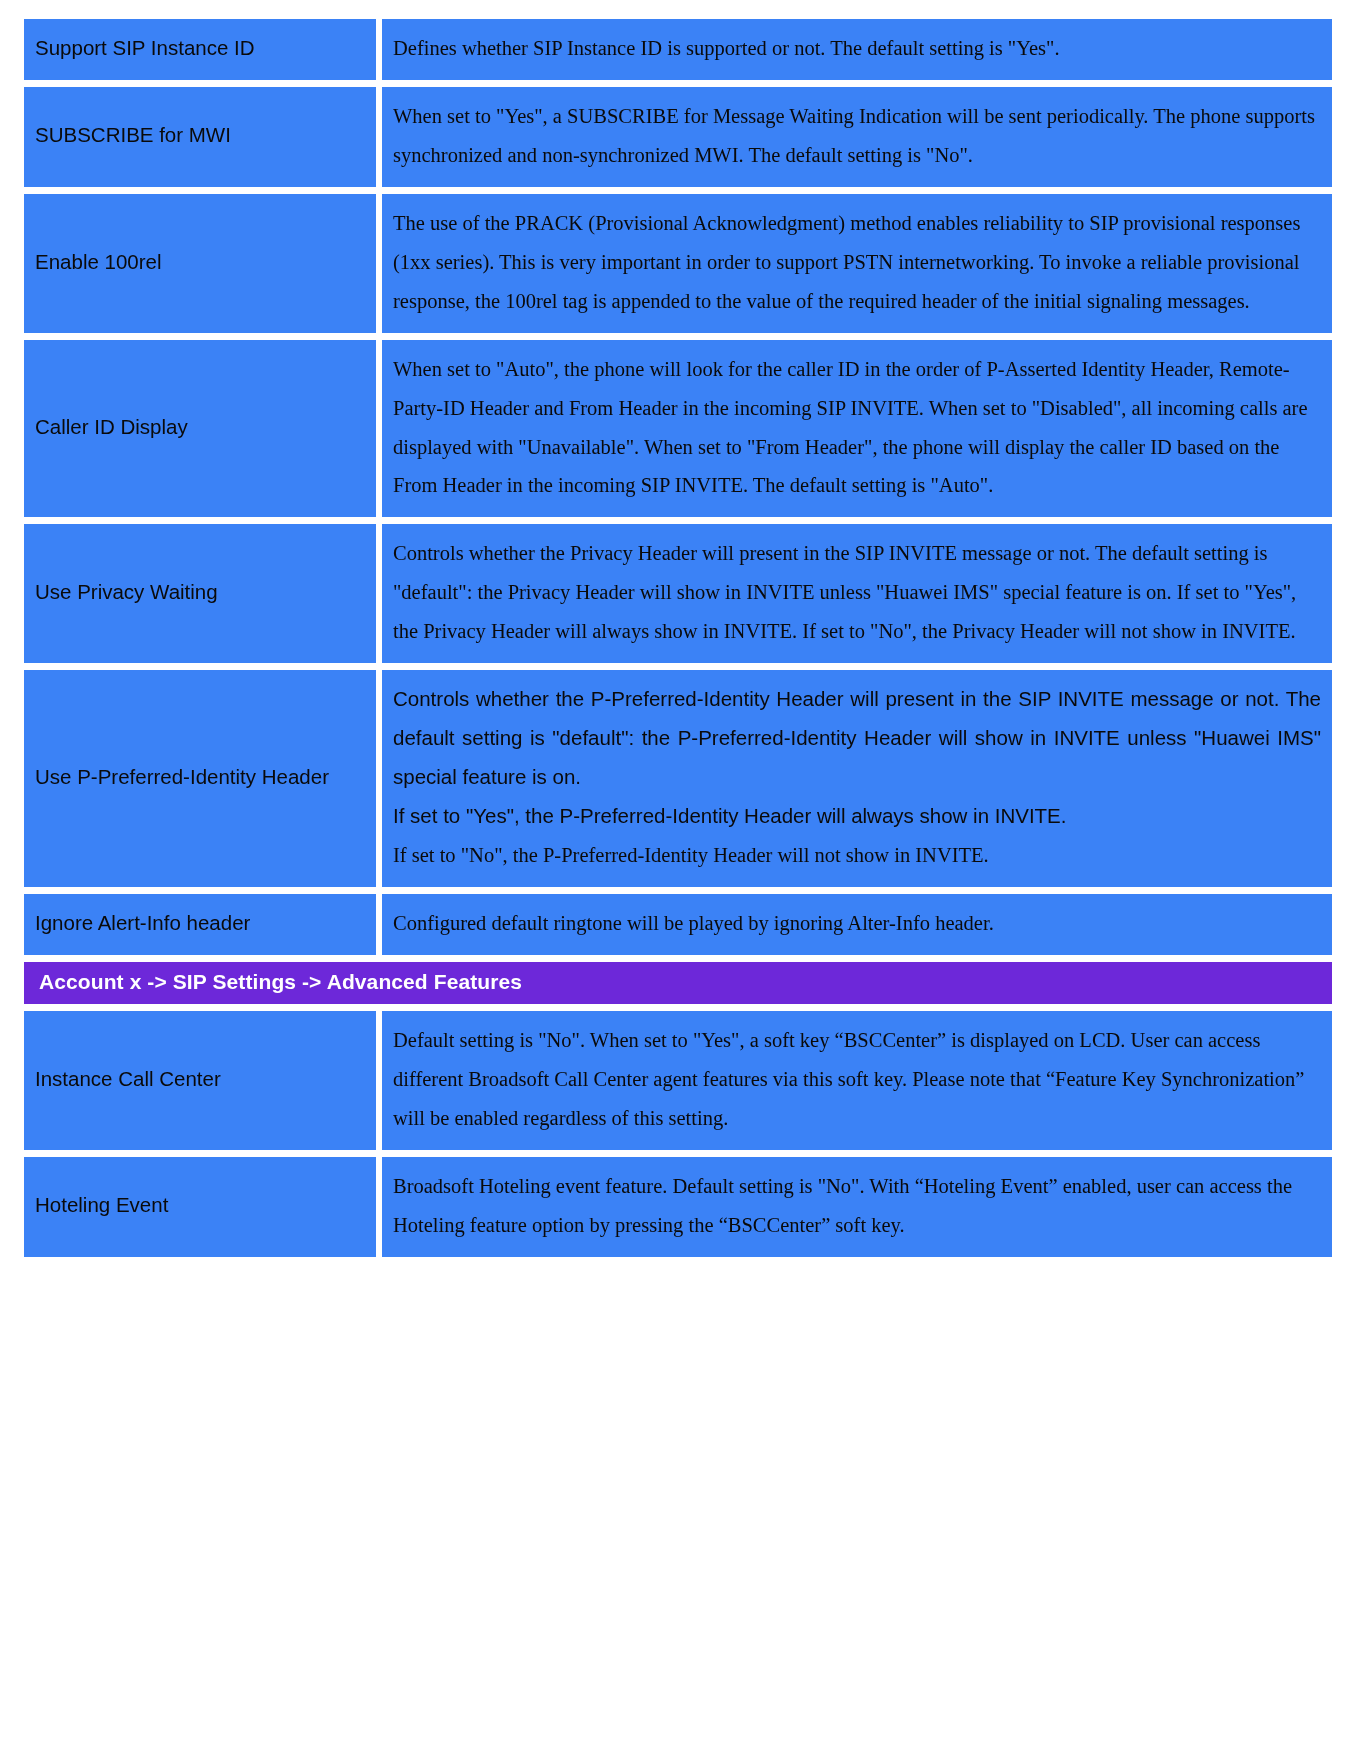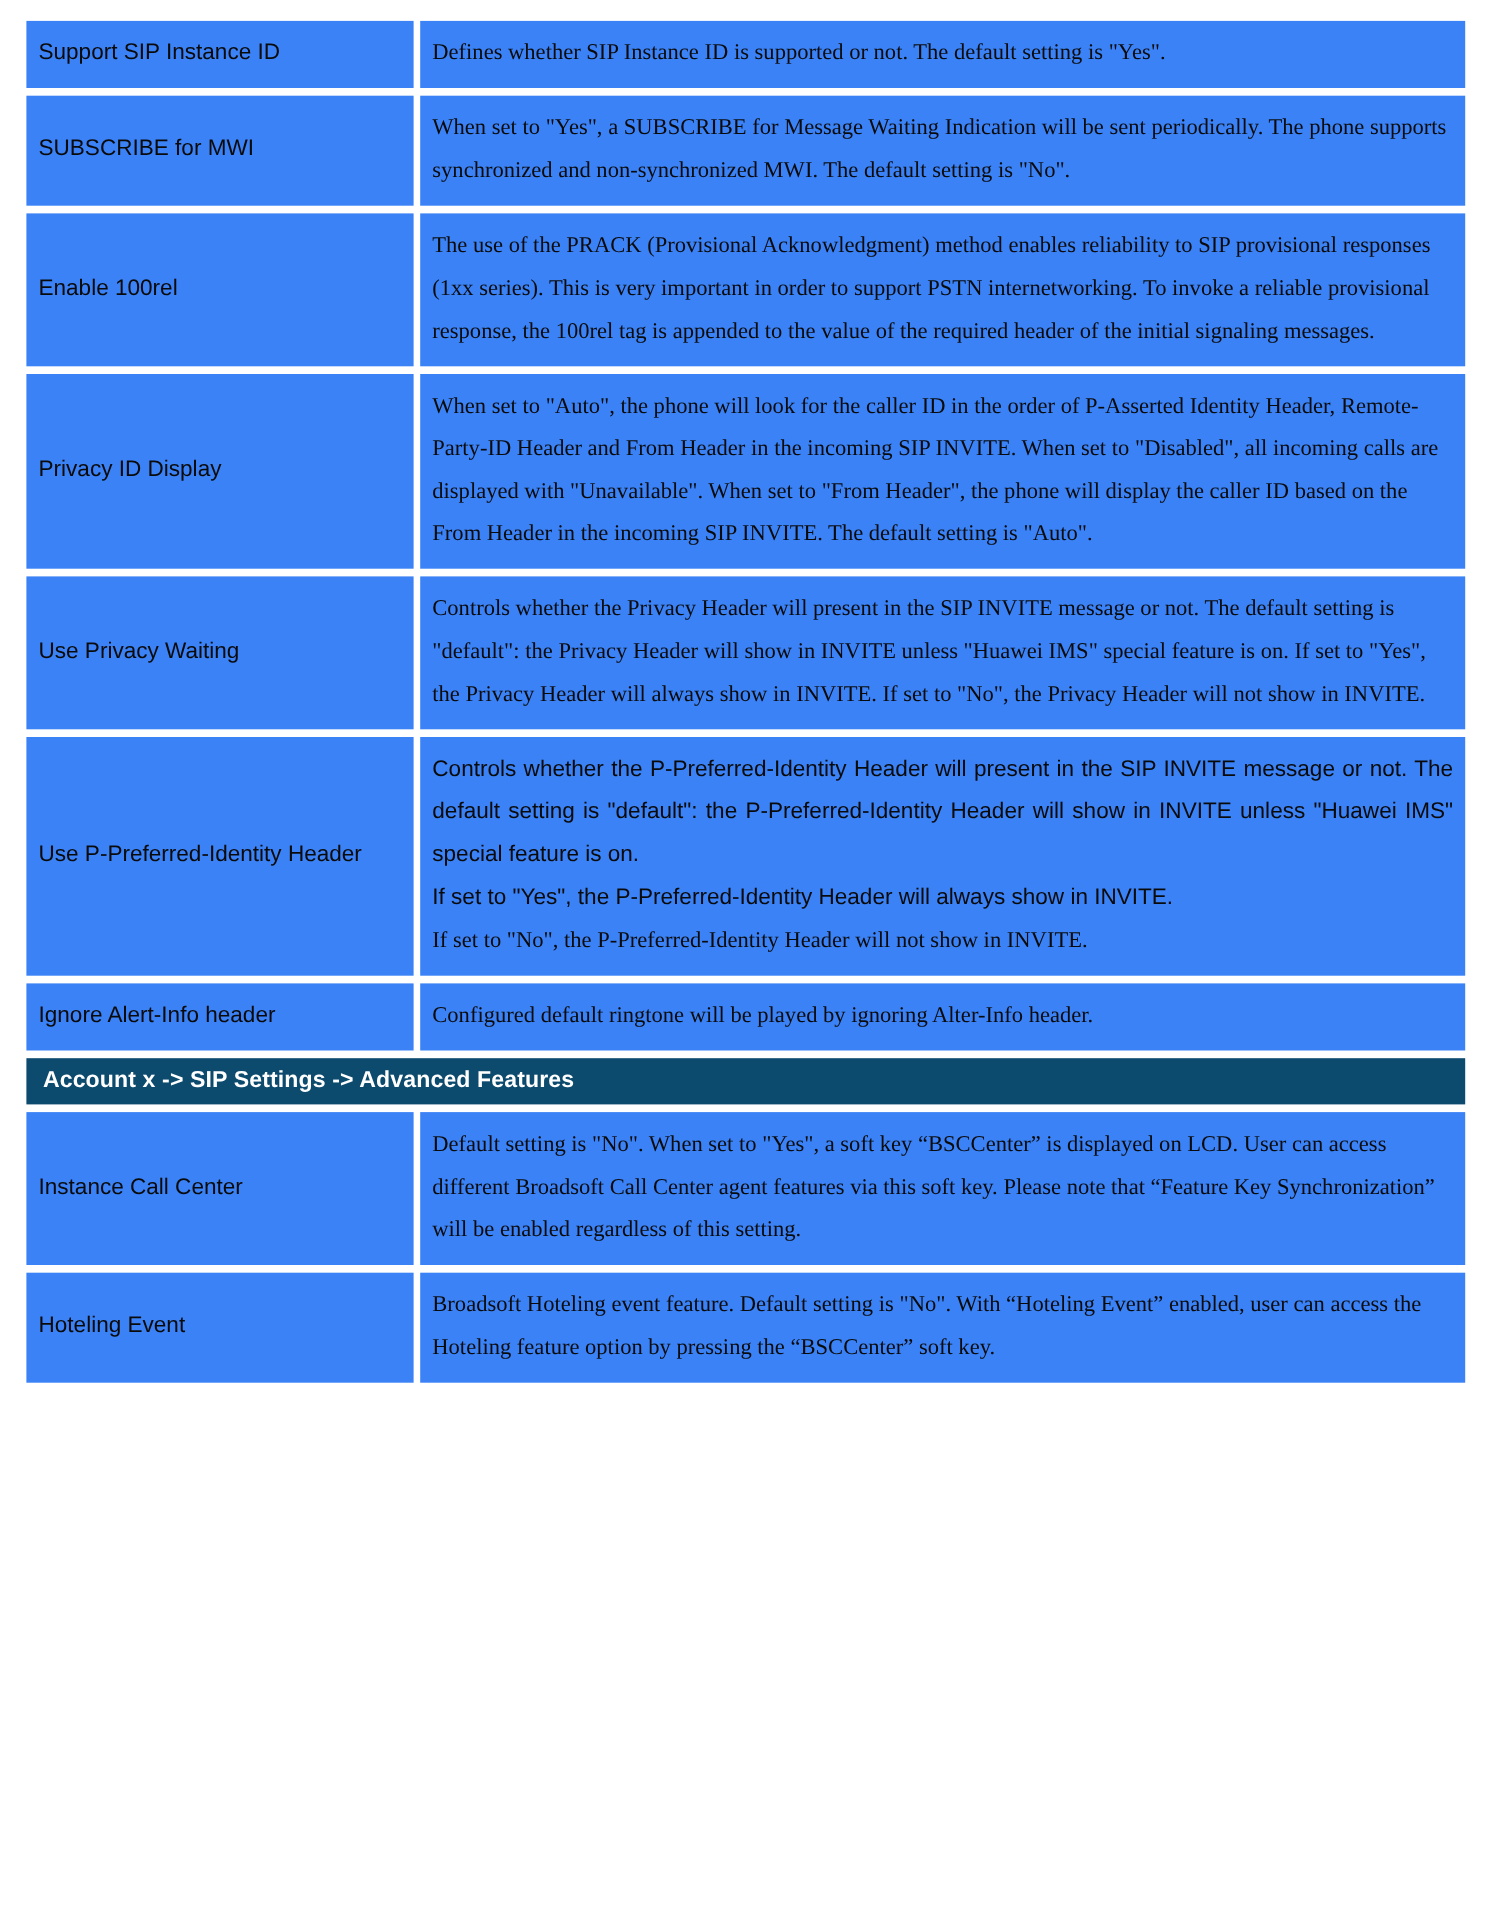--- a/index.html
+++ b/index.html
@@ -64,21 +64,21 @@
   }
   
   tr.single-line td.param-desc {
     vertical-align: middle;
   }
   tr.single-line td.param-desc p {
     text-align: left;
   }
   
   tr.section-row td {
-    background: #0c4a6e;
+    background: #6d28d9;
     color: #ffffff;
     font-weight: bold;
     font-size: 21px;
     letter-spacing: 0.1px;
     padding: 7px 11px 9px 15px;
     vertical-align: middle;
     line-height: 1.25;
   }
   .section-banner-text {
     display: block;
@@ -103,21 +103,21 @@
             <p class="last">When set to "Yes", a SUBSCRIBE for Message Waiting Indication will be sent periodically. The phone supports synchronized and non-synchronized MWI. The default setting is "No".</p>
           </td>
         </tr>
         <tr class="param-row">
           <td class="param-name">Enable 100rel</td>
           <td class="param-desc">
             <p class="last">The use of the PRACK (Provisional Acknowledgment) method enables reliability to SIP provisional responses (1xx series). This is very important in order to support PSTN internetworking. To invoke a reliable provisional response, the 100rel tag is appended to the value of the required header of the initial signaling messages.</p>
           </td>
         </tr>
         <tr class="param-row">
-          <td class="param-name">Privacy ID Display</td>
+          <td class="param-name">Caller ID Display</td>
           <td class="param-desc">
             <p class="last">When set to "Auto", the phone will look for the caller ID in the order of P-Asserted Identity Header, Remote-Party-ID Header and From Header in the incoming SIP INVITE. When set to "Disabled", all incoming calls are displayed with "Unavailable". When set to "From Header", the phone will display the caller ID based on the From Header in the incoming SIP INVITE. The default setting is "Auto".</p>
           </td>
         </tr>
         <tr class="param-row">
           <td class="param-name">Use Privacy Waiting</td>
           <td class="param-desc">
             <p class="last">Controls whether the Privacy Header will present in the SIP INVITE message or not. The default setting is "default": the Privacy Header will show in INVITE unless "Huawei IMS" special feature is on. If set to "Yes", the Privacy Header will always show in INVITE. If set to "No", the Privacy Header will not show in INVITE.</p>
           </td>
         </tr>

